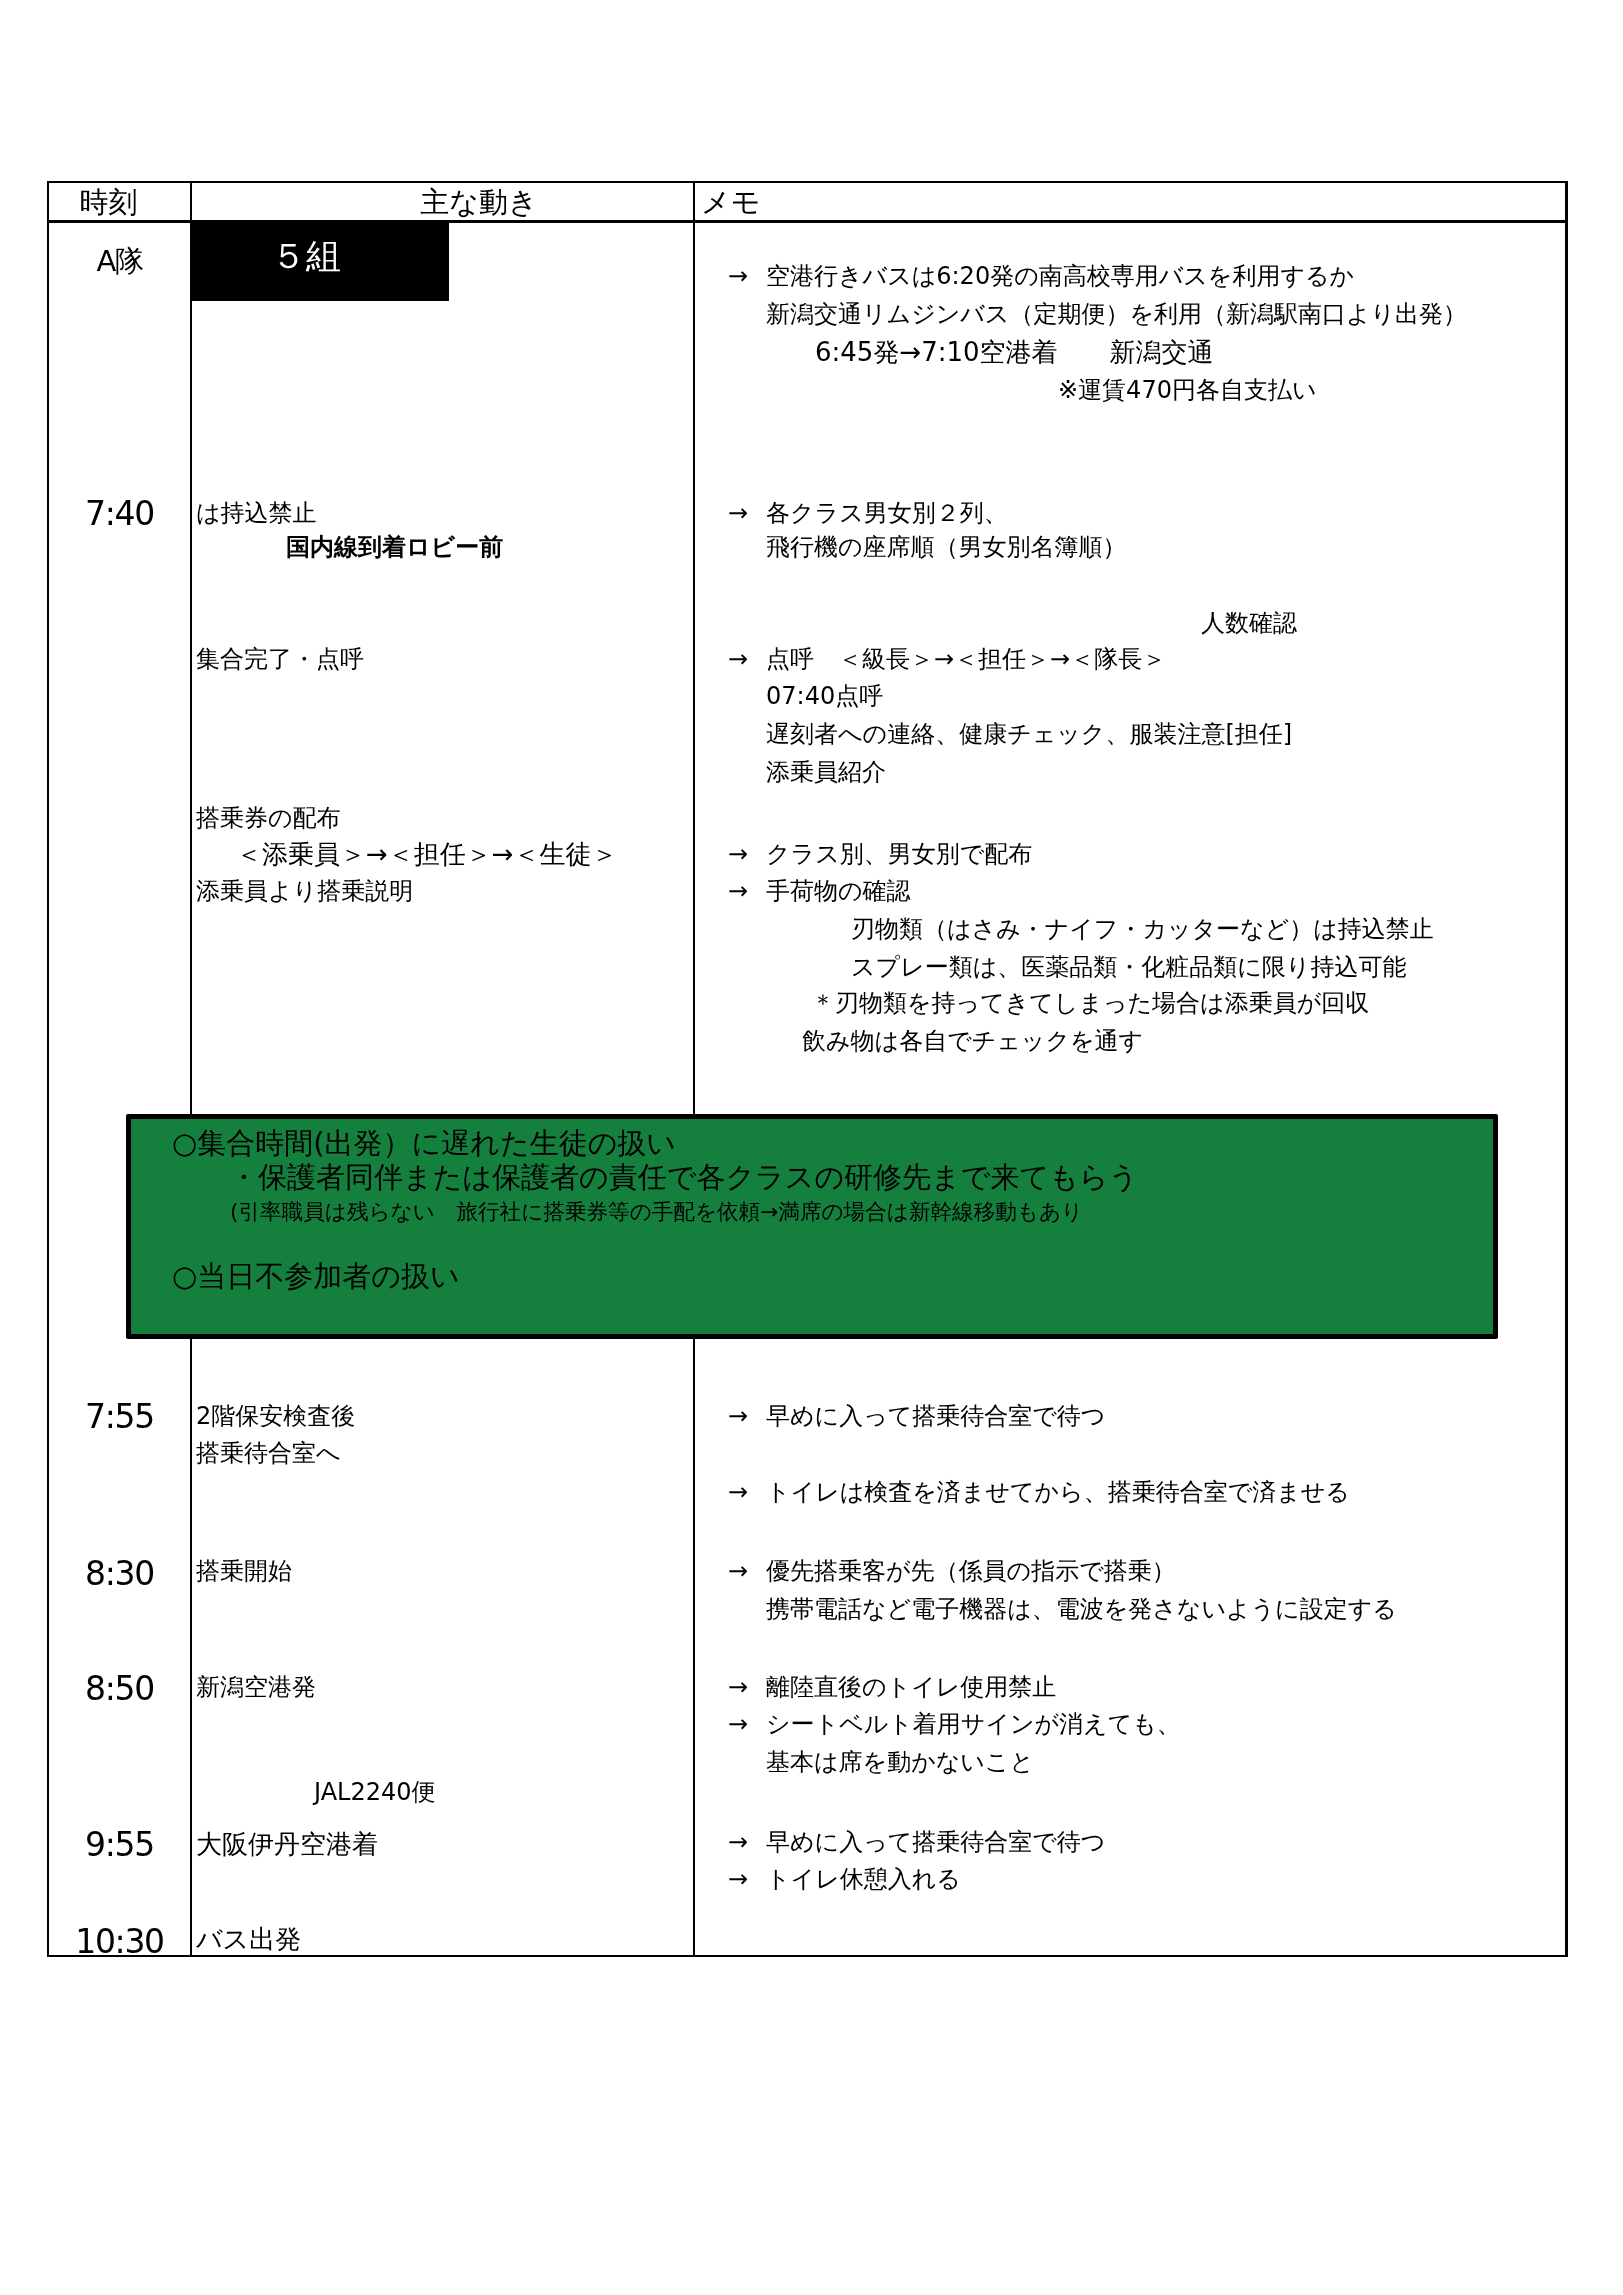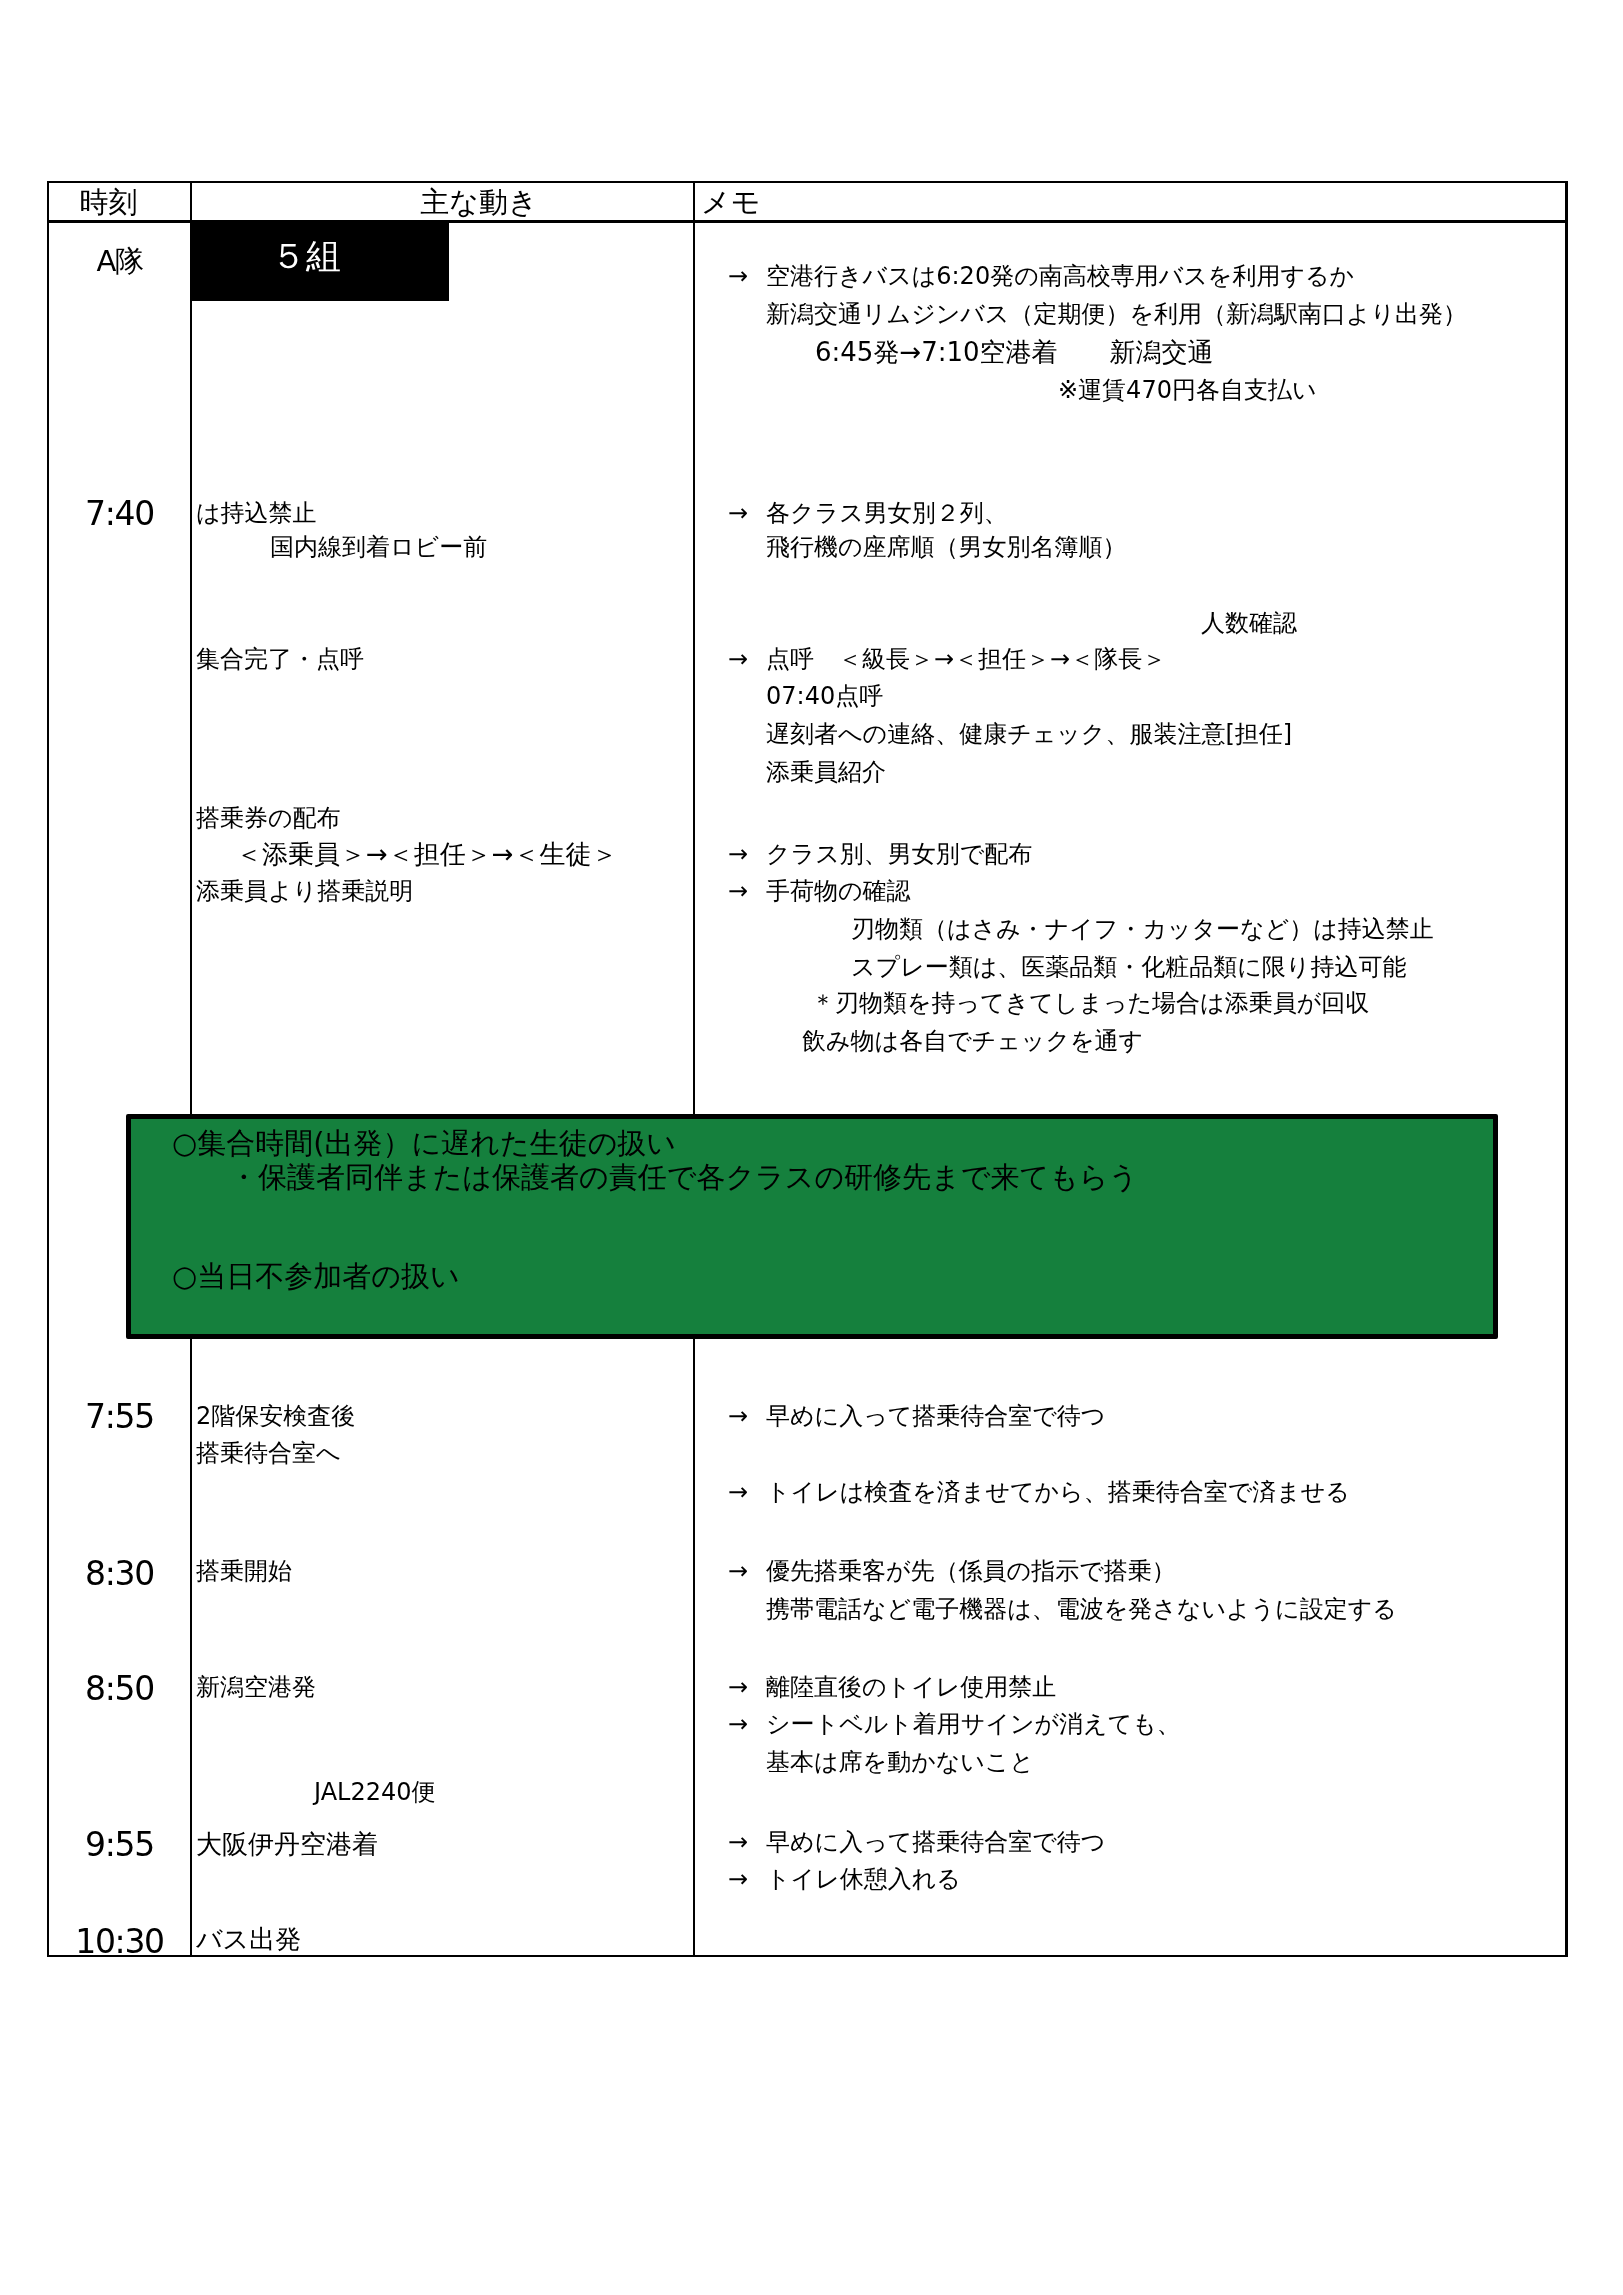--- a/index.html
+++ b/index.html
@@ -39,21 +39,21 @@
 <div class="abs time" style="top:243px; font-size:29px;">A隊</div>
 <div class="group-badge"><span>５組</span></div>
 
 <div class="abs memo" style="left:728px; top:262px;"><span class="arrow">→</span><span>空港行きバスは6:20発の南高校専用バスを利用するか</span></div>
 <div class="abs memo" style="left:766px; top:300px;"><span>新潟交通リムジンバス（定期便）を利用（新潟駅南口より出発）</span></div>
 <div class="abs memo" style="left:815px; top:338px; font-size:26px;"><span>6:45発→7:10空港着　　新潟交通</span></div>
 <div class="abs memo" style="left:1058px; top:376px;"><span>※運賃470円各自支払い</span></div>
 
 <div class="abs time" style="top:495px;">7:40</div>
 <div class="abs act" style="left:196px; top:499px;">は持込禁止</div>
-<div class="abs act" style="left:270px; top:533px;">国内線到着ロビー前</div>
+<div class="abs act" style="left:286px; top:533px;font-weight:bold;">国内線到着ロビー前</div>
 <div class="abs act" style="left:196px; top:645px;">集合完了・点呼</div>
 <div class="abs act" style="left:196px; top:804px;">搭乗券の配布</div>
 <div class="abs act" style="left:236px; top:840px; font-size:26px;">＜添乗員＞→＜担任＞→＜生徒＞</div>
 <div class="abs act" style="left:196px; top:877px;">添乗員より搭乗説明</div>
 
 <div class="abs memo" style="left:728px; top:499px;"><span class="arrow">→</span><span>各クラス男女別２列、</span></div>
 <div class="abs memo" style="left:766px; top:533px;"><span>飛行機の座席順（男女別名簿順）</span></div>
 <div class="abs memo" style="left:1201px; top:609px;"><span>人数確認</span></div>
 <div class="abs memo" style="left:728px; top:645px;"><span class="arrow">→</span><span>点呼　＜級長＞→＜担任＞→＜隊長＞</span></div>
 <div class="abs memo" style="left:766px; top:682px;"><span>07:40点呼</span></div>
@@ -62,20 +62,21 @@
 <div class="abs memo" style="left:728px; top:840px;"><span class="arrow">→</span><span>クラス別、男女別で配布</span></div>
 <div class="abs memo" style="left:728px; top:877px;"><span class="arrow">→</span><span>手荷物の確認</span></div>
 <div class="abs memo" style="left:851px; top:915px;"><span>刃物類（はさみ・ナイフ・カッターなど）は持込禁止</span></div>
 <div class="abs memo" style="left:851px; top:953px;"><span>スプレー類は、医薬品類・化粧品類に限り持込可能</span></div>
 <div class="abs memo" style="left:811px; top:989px;"><span>＊刃物類を持ってきてしまった場合は添乗員が回収</span></div>
 <div class="abs memo" style="left:802px; top:1027px;"><span>飲み物は各自でチェックを通す</span></div>
 
 <div class="notice">
   <div class="abs n1" style="left:41px; top:7.9px;">○集合時間(出発）に遅れた生徒の扱い</div>
   <div class="abs n2" style="left:98px; top:42px;">・保護者同伴または保護者の責任で各クラスの研修先まで来てもらう</div>
+  <div class="abs n3" style="left:99px; top:80px;">(引率職員は残らない　旅行社に搭乗券等の手配を依頼→満席の場合は新幹線移動もあり</div>
   <div class="abs n1" style="left:41px; top:141px;">○当日不参加者の扱い</div>
 </div>
 
 <div class="abs time" style="top:1398px;">7:55</div>
 <div class="abs act" style="left:196px; top:1402px;">2階保安検査後</div>
 <div class="abs act" style="left:196px; top:1439px;">搭乗待合室へ</div>
 <div class="abs memo" style="left:728px; top:1402px;"><span class="arrow">→</span><span>早めに入って搭乗待合室で待つ</span></div>
 <div class="abs memo" style="left:728px; top:1439px;margin-top:39px;"><span class="arrow">→</span><span>トイレは検査を済ませてから、搭乗待合室で済ませる</span></div>
 
 <div class="abs time" style="top:1555px;">8:30</div>

